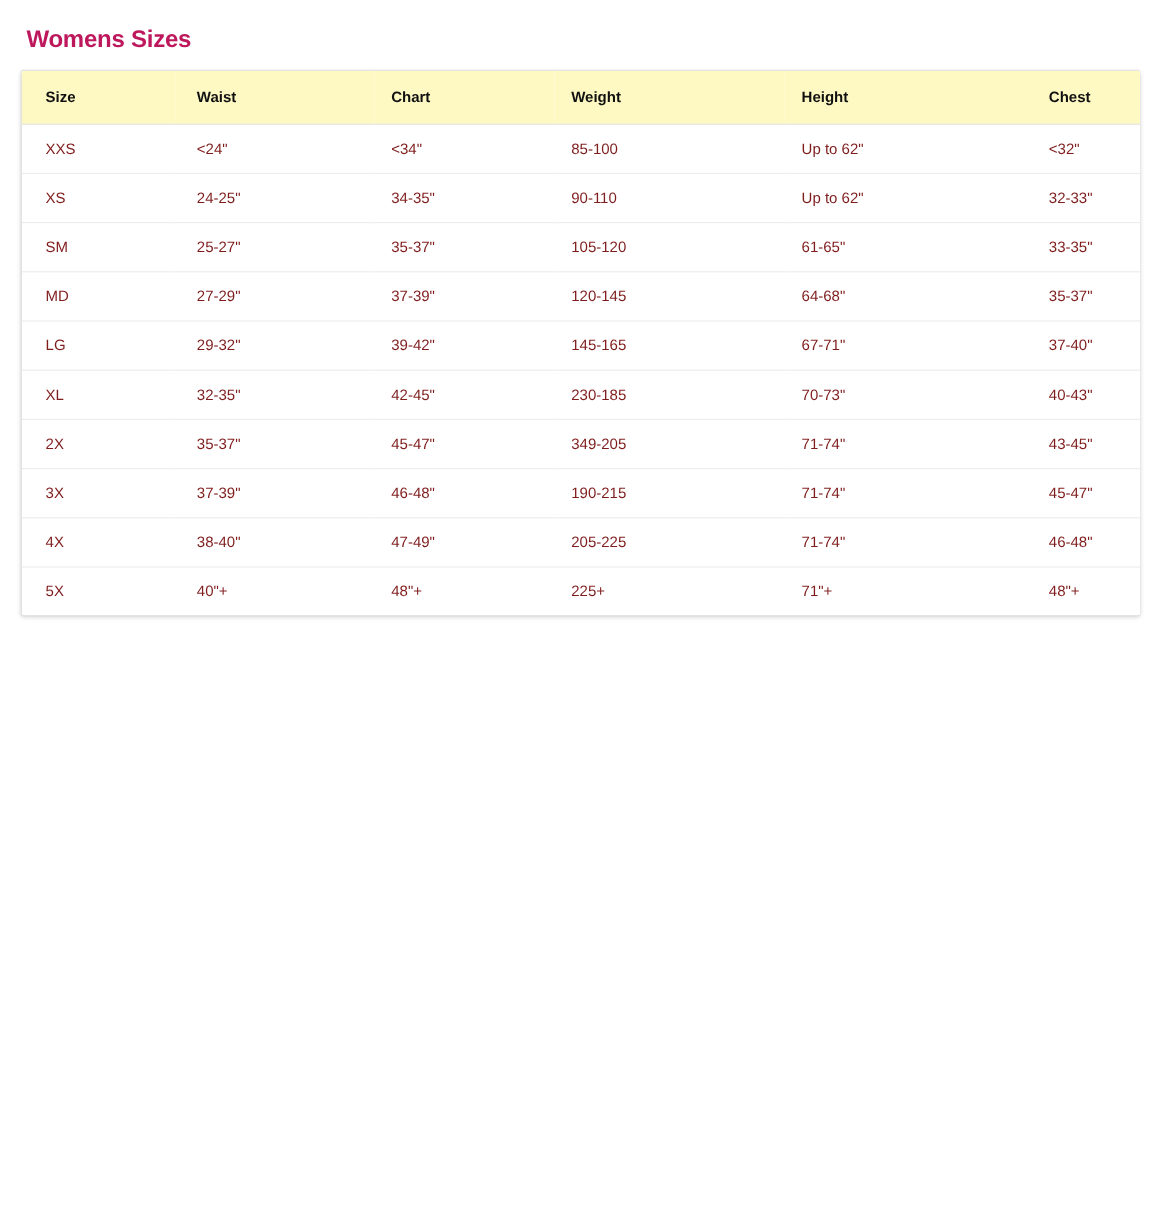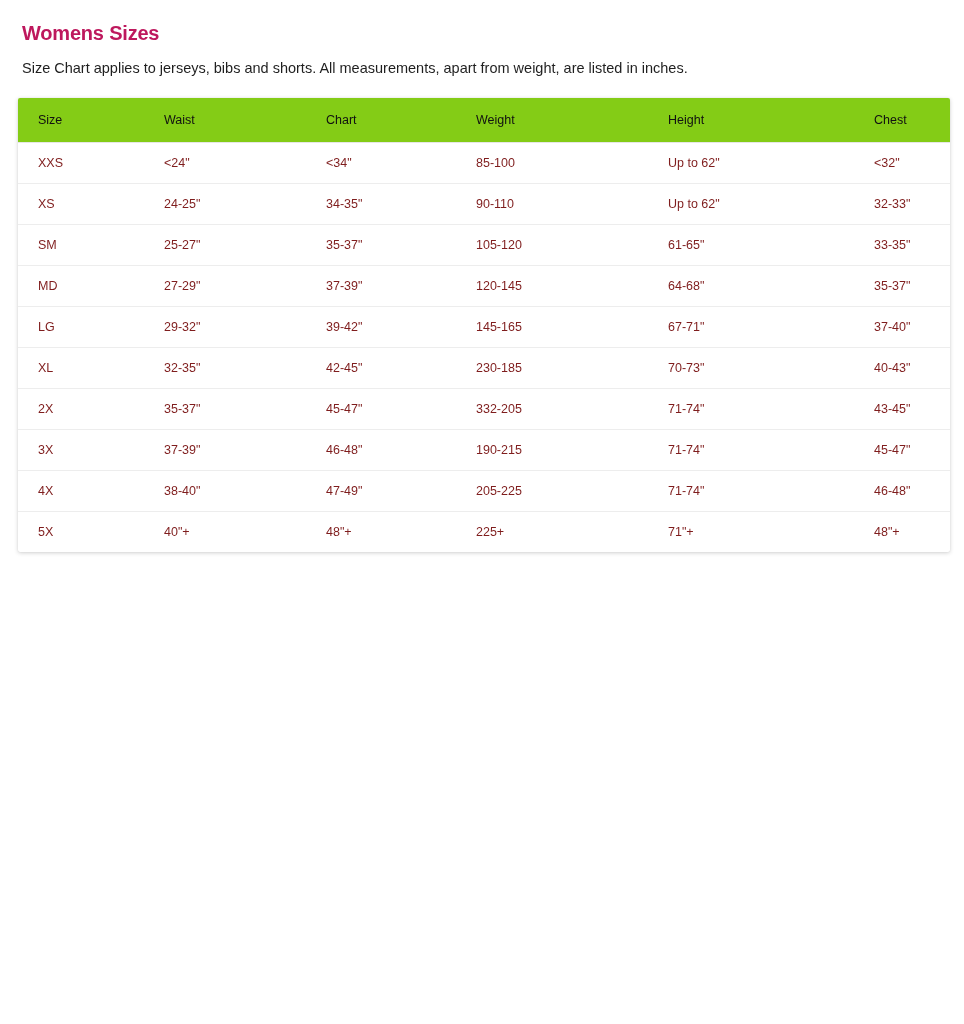--- a/index.html
+++ b/index.html
@@ -40,24 +40,24 @@
     overflow: hidden;
     width: 932px;
     box-sizing: border-box;
   }
   table.size-chart {
     border-collapse: collapse;
     width: 100%;
     table-layout: fixed;
   }
   table.size-chart thead th {
-    background: #84cc16;
+    background: #fef9c3;
     text-align: left;
     font-size: 12.5px;
-    font-weight: normal;
+    font-weight: bold;
     color: #111111;
     padding: 15px 0 15px 0;
     border-bottom: 1px solid #e6e6e6;
   }
   table.size-chart tbody td {
     font-size: 12.5px;
     color: #7f1d1d;
     padding: 13px 0 13px 0;
     border-bottom: 1px solid #ededed;
     vertical-align: middle;
@@ -74,21 +74,20 @@
   .col-height { width: 192px; padding-left: 14px !important; }
   .col-chest  { width: 170px; padding-left: 14px !important; }
 </style>
 </head>
 <body>
 
 <div class="page">
 
   <h1 class="page-title">Womens Sizes</h1>
 
-  <p class="subtitle">Size Chart applies to jerseys, bibs and shorts. All measurements, apart from weight, are listed in inches.</p>
 
   <div class="table-card">
     <table class="size-chart">
       <thead>
         <tr>
           <th class="col-size">Size</th>
           <th class="col-waist">Waist</th>
           <th class="col-hips">Chart</th>
           <th class="col-weight">Weight</th>
           <th class="col-height">Height</th>
@@ -141,21 +140,21 @@
           <td class="col-waist">32-35"</td>
           <td class="col-hips">42-45"</td>
           <td class="col-weight">230-185</td>
           <td class="col-height">70-73"</td>
           <td class="col-chest">40-43"</td>
         </tr>
         <tr>
           <td class="col-size">2X</td>
           <td class="col-waist">35-37"</td>
           <td class="col-hips">45-47"</td>
-          <td class="col-weight">332-205</td>
+          <td class="col-weight">349-205</td>
           <td class="col-height">71-74"</td>
           <td class="col-chest">43-45"</td>
         </tr>
         <tr>
           <td class="col-size">3X</td>
           <td class="col-waist">37-39"</td>
           <td class="col-hips">46-48"</td>
           <td class="col-weight">190-215</td>
           <td class="col-height">71-74"</td>
           <td class="col-chest">45-47"</td>

